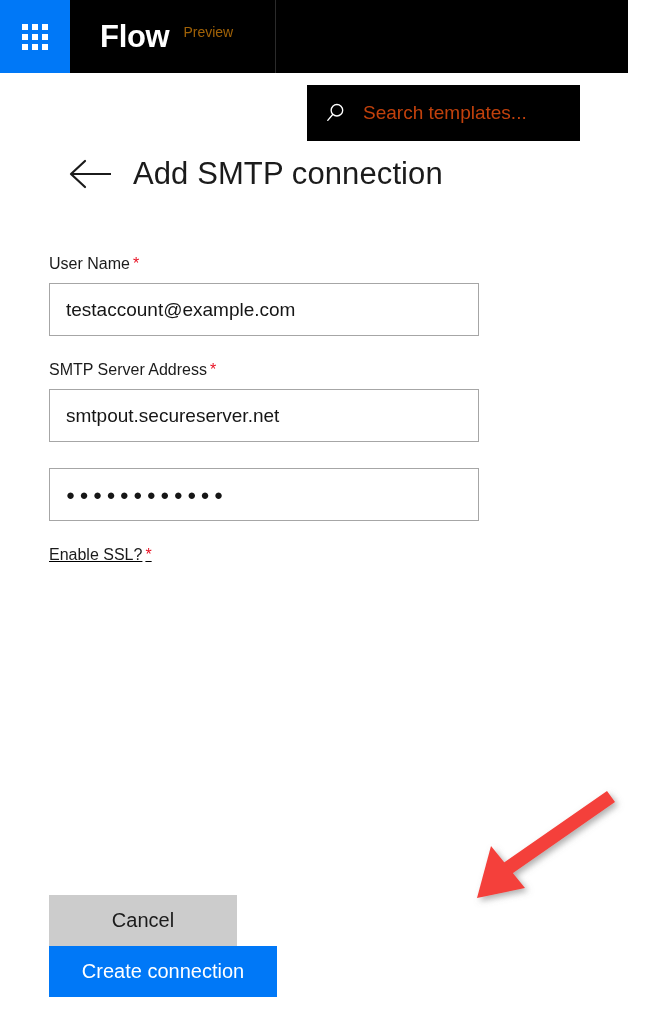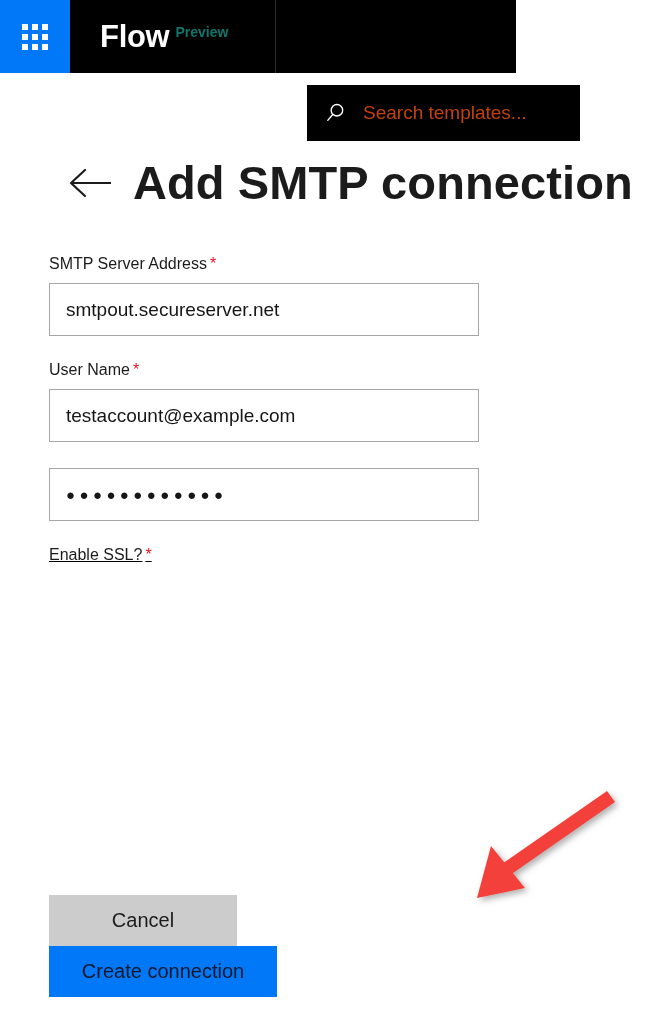--- a/index.html
+++ b/index.html
@@ -16,21 +16,21 @@
     position: relative;
     width: 650px;
     height: 1024px;
     background: #ffffff;
   }
 
   
   .header {
     position: absolute;
     top: 0; left: 0;
-    width: 516px;
+    width: 628px;
     height: 73px;
     background: #000000;
     display: flex;
     align-items: stretch;
   }
 
   .waffle-block {
     width: 70px;
     height: 73px;
     background: #0078f7;
@@ -65,24 +65,24 @@
     cursor: pointer;
   }
   .brand-name {
     color: #ffffff;
     font-size: 31px;
     font-weight: 600;
     letter-spacing: -0.3px;
     line-height: 1;
   }
   .brand-preview {
-    color: #0f766e;
+    color: #a16207;
     font-size: 14px;
-    font-weight: 700;
-    margin-left: 6px;
+    font-weight: 400;
+    margin-left: 14px;
     position: relative;
     top: -5px;
   }
 
   .nav {
     flex: 1 1 auto;
     height: 73px;
     display: flex;
     align-items: center;
     gap: 40px;
@@ -141,22 +141,22 @@
     align-items: center;
   }
   .back-arrow {
     width: 48px;
     height: 38px;
     flex: 0 0 48px;
     cursor: pointer;
     display: block;
   }
   .page-title {
-    font-size: 47px;
-    font-weight: 700;
+    font-size: 31px;
+    font-weight: 400;
     color: #1b1b1b;
     margin-left: 18px;
     white-space: nowrap;
     letter-spacing: 0.1px;
   }
 
   
   .form {
     position: absolute;
     left: 49px;
@@ -214,21 +214,21 @@
     white-space: nowrap;
   }
   .btn-cancel {
     width: 188px;
     background: #cccccc;
     color: #1b1b1b;
   }
   .btn-primary {
     width: 228px;
     background: #0078f7;
-    color: #0f172a;
+    color: #ffffff;
   }
 
   
   .annotation {
     position: absolute;
     left: 455px;
     top: 780px;
     width: 190px;
     height: 135px;
     pointer-events: none;
@@ -275,30 +275,30 @@
       <line x1="4" y1="19" x2="44" y2="19" stroke="#1b1b1b" stroke-width="2.2"></line>
       <polyline points="18,6 4,19 18,32" fill="none" stroke="#1b1b1b" stroke-width="2.2" stroke-linecap="round" stroke-linejoin="round"></polyline>
     </svg>
     <span class="page-title">Add SMTP connection</span>
   </div>
 
   <div class="form">
 
     <div class="field">
       <div class="field-label">
+        <span>User Name</span><span class="req">*</span>
+      </div>
+      <div class="field-input">testaccount@example.com</div>
+    </div>
+
+    <div class="field">
+      <div class="field-label">
         <span>SMTP Server Address</span><span class="req">*</span>
       </div>
       <div class="field-input">smtpout.secureserver.net</div>
-    </div>
-
-    <div class="field">
-      <div class="field-label">
-        <span>User Name</span><span class="req">*</span>
-      </div>
-      <div class="field-input">testaccount@example.com</div>
     </div>
 
     <div class="field">
       <div class="field-input pwd">●●●●●●●●●●●●</div>
     </div>
 
 
     <div class="field">
       <div class="field-label">
         <span>Enable SSL?</span><span class="req">*</span>

